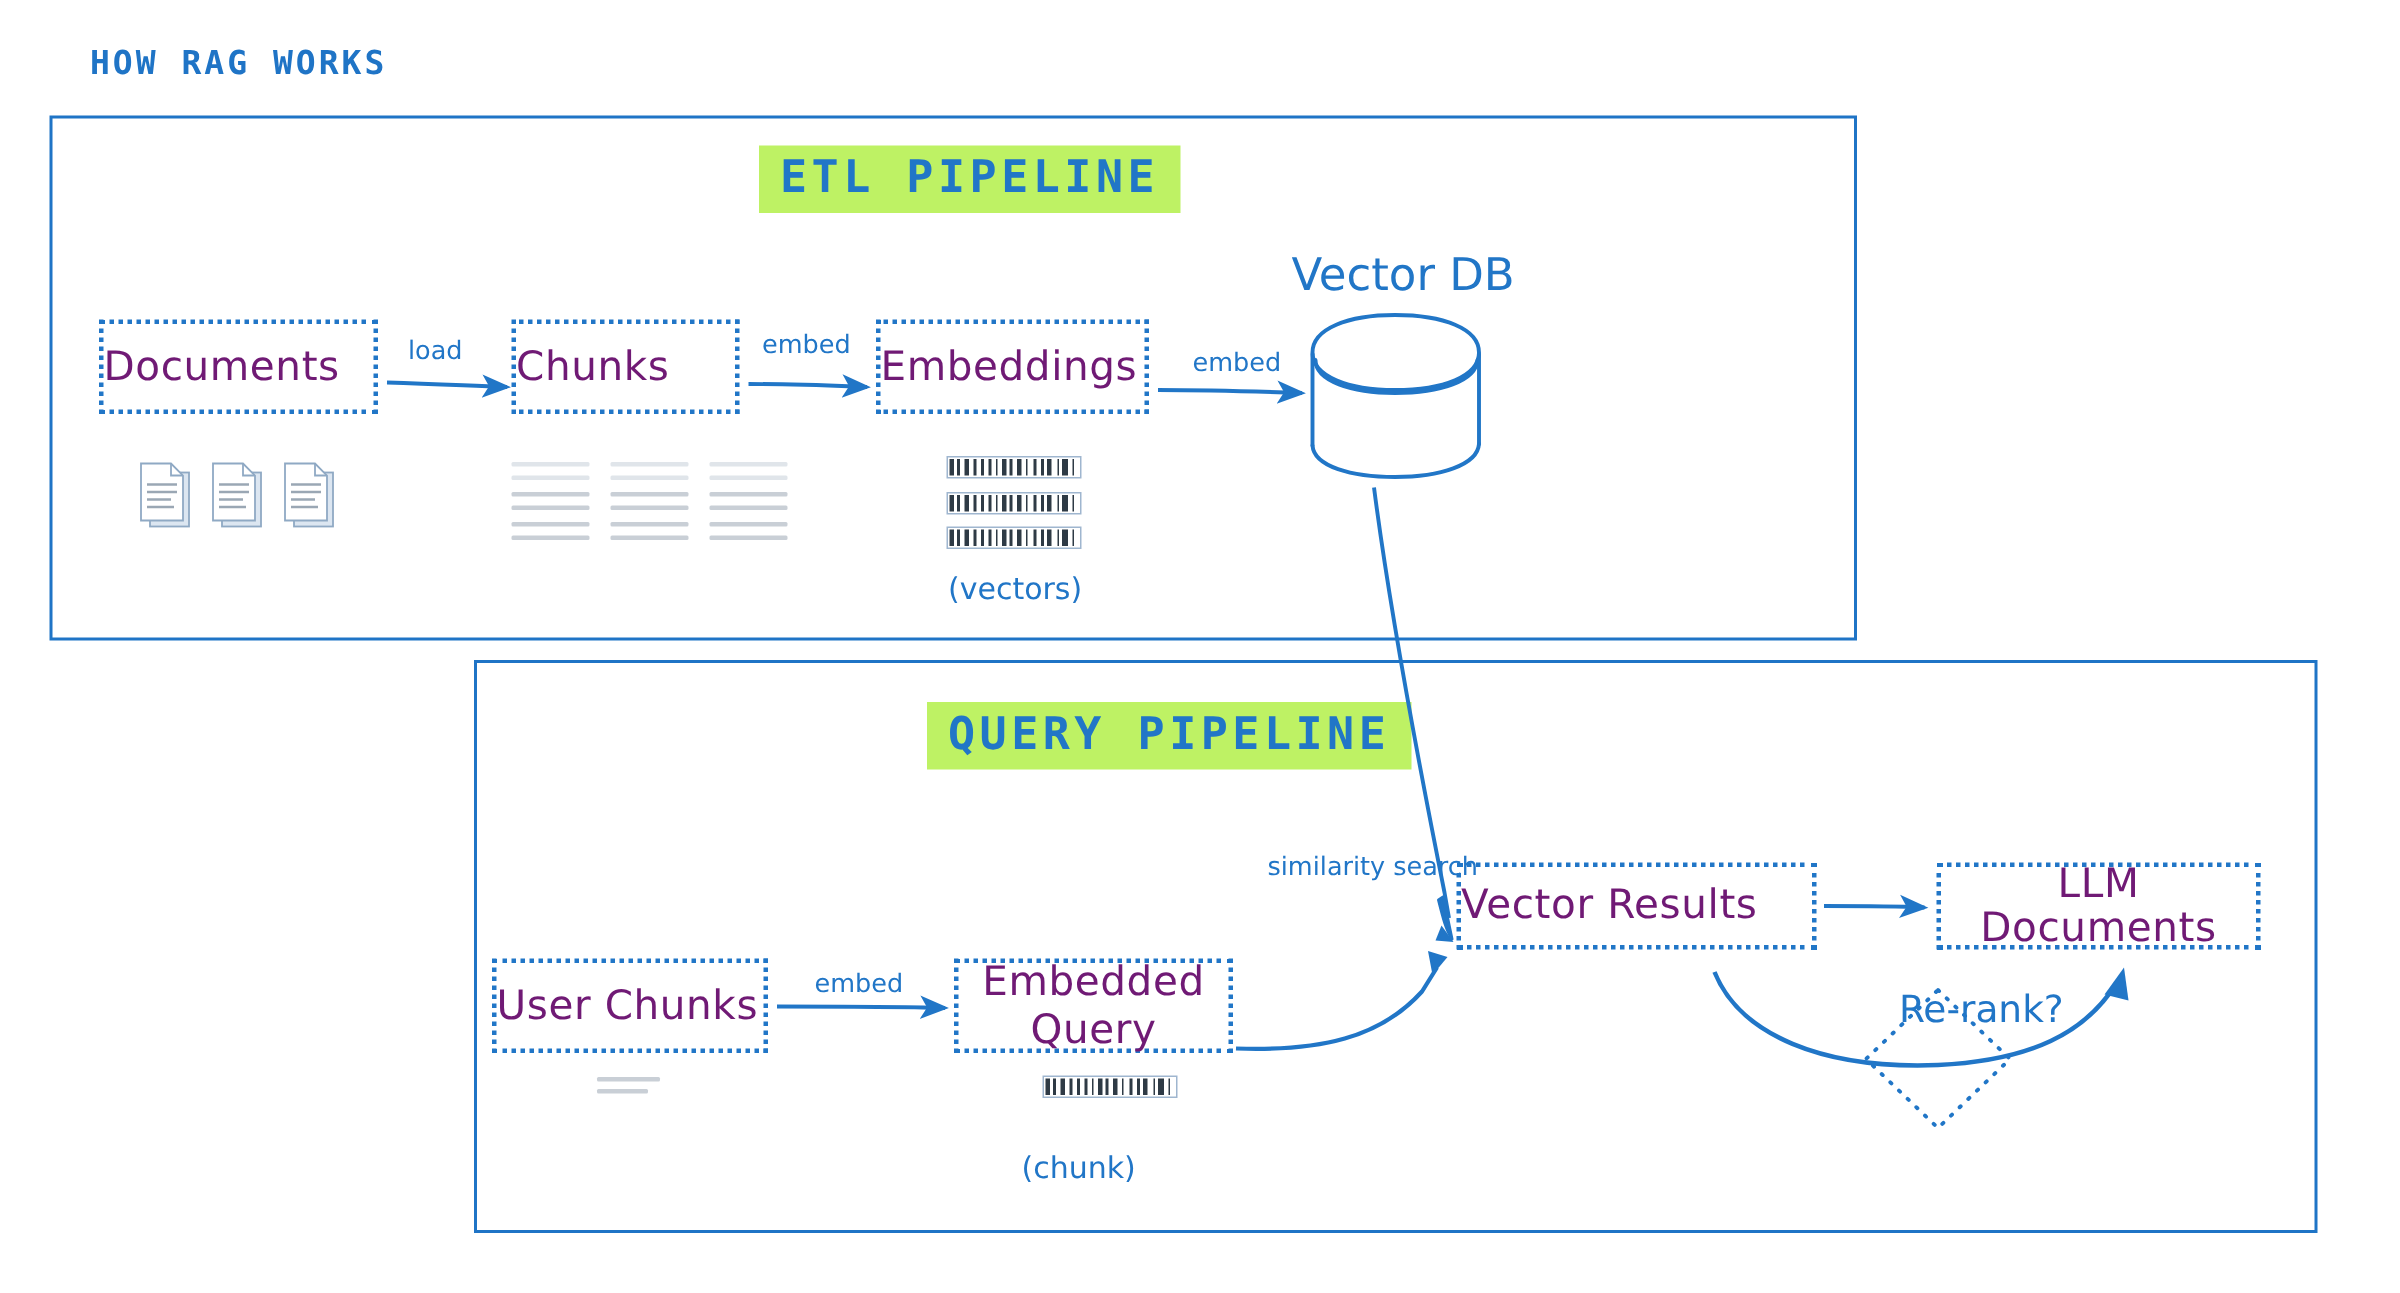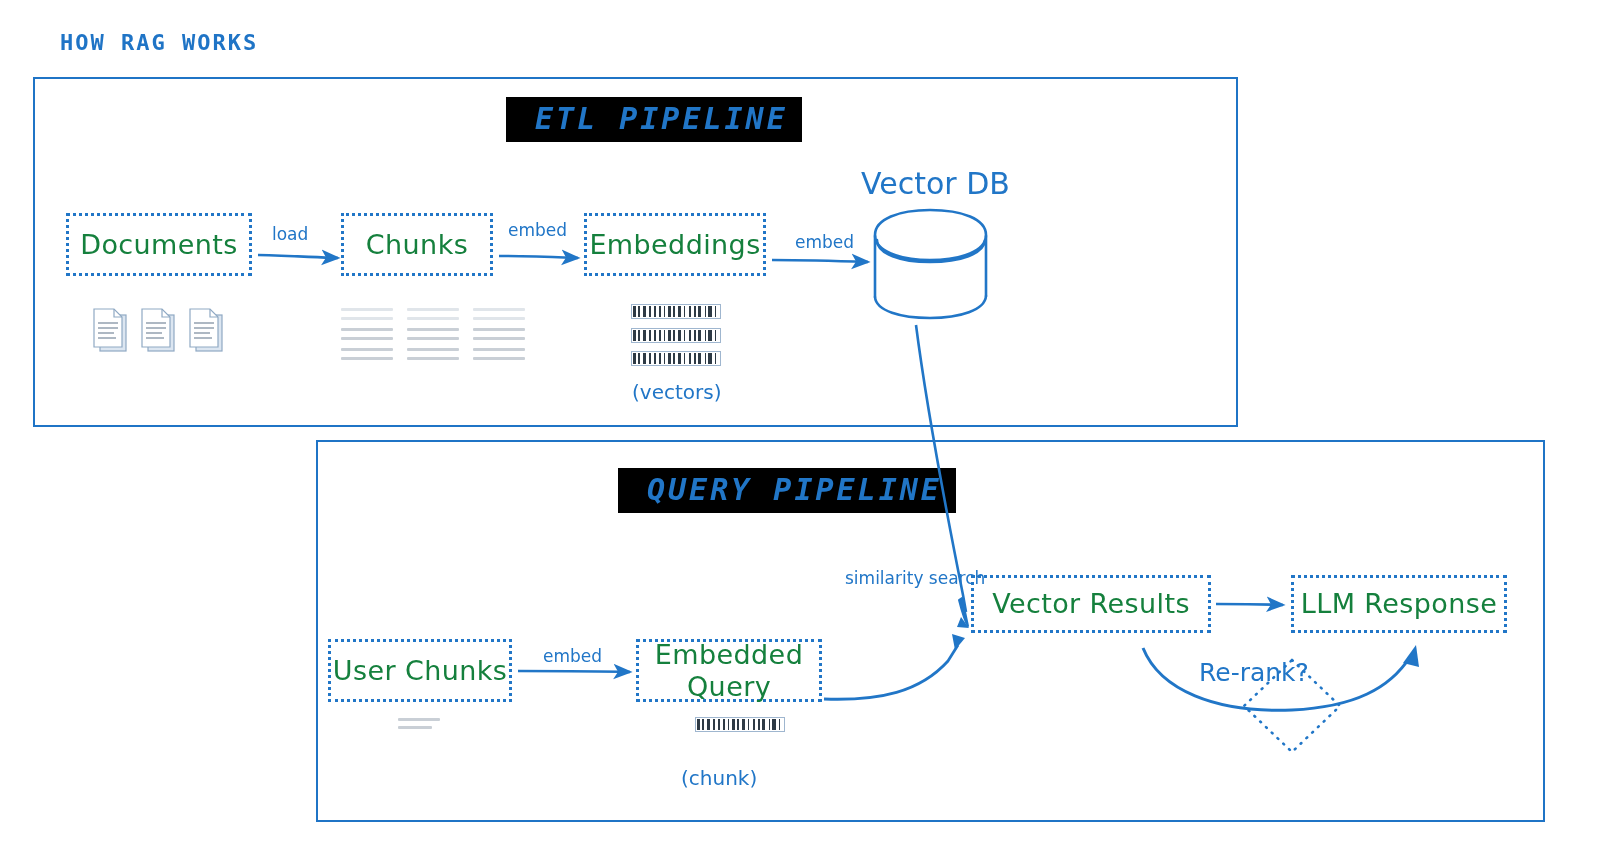--- a/index.html
+++ b/index.html
@@ -25,35 +25,34 @@
     box-sizing:border-box;
   }
   #etl-panel{ left:33px; top:77px; width:1205px; height:350px; }
   #query-panel{ left:316px; top:440px; width:1229px; height:382px; }
 
   
   .section-header{
     font-family:"DejaVu Sans Mono","Liberation Mono",monospace;
     font-size:30px; font-weight:700; letter-spacing:3px;
     color:#2176c7;
-    background:#000000;
-    padding:4px 14px 6px 29px;
+    background:#bef264;
+    padding:4px 14px 6px 14px;
     white-space:nowrap;
-    font-style:italic;
   }
   #etl-header{ left:506px; top:97px; }
   #query-header{ left:618px; top:468px; }
 
   
   .node{
     box-sizing:border-box;
     border:3px dotted #2176c7;
-    display:flex; align-items:center; justify-content:center;
+    display:flex; align-items:center; justify-content:flex-start;
     text-align:center;
-    color:#15803d;
+    color:#701a75;
     line-height:1.08;
   }
   .node-label{
     font-family:"DejaVu Sans","Liberation Sans",sans-serif;
     font-size:27px;
     font-weight:400;
     letter-spacing:0.4px;
   }
 
   #node-documents { left:66px;  top:213px; width:186px; height:63px; }
@@ -71,21 +70,21 @@
   .edge-label{
     font-family:"DejaVu Sans","Liberation Sans",sans-serif;
     font-size:17px; color:#2176c7; white-space:nowrap;
     text-align:center; line-height:1.25;
   }
   #label-chunk   { left:272px; top:224px; }
   #label-embed-1 { left:508px; top:220px; }
   #label-load    { left:795px; top:232px; }
   #label-embed-2 { left:543px; top:646px; }
   #label-similarity{ left:845px; top:568px; width:95px; }
-  #label-rerank  { left:1199px; top:657px; font-size:25px; }
+  #label-rerank  { left:1266px; top:657px; font-size:25px; }
 
   
   .caption{
     font-family:"DejaVu Sans","Liberation Sans",sans-serif;
     font-size:20px; color:#2176c7; white-space:nowrap;
   }
   #vectordb-title{ left:861px; top:166px; font-size:30px; }
   #caption-vectors{ left:632px; top:380px; }
   #caption-vector { left:681px; top:766px; }
   #docicons{ left:88px; top:303px; width:150px; height:58px; }
@@ -321,21 +320,21 @@
 <div class="abs node" id="node-user-query">
   <span class="node-label">User Chunks</span>
 </div>
 <div class="abs node" id="node-embedded-query">
   <span class="node-label">Embedded Query</span>
 </div>
 <div class="abs node" id="node-vector-results">
   <span class="node-label">Vector Results</span>
 </div>
 <div class="abs node" id="node-llm-response">
-  <span class="node-label">LLM Response</span>
+  <span class="node-label">LLM Documents</span>
 </div>
 
 <div class="abs edge-label" id="label-embed-2">embed</div>
 <div class="abs edge-label" id="label-similarity">similarity search</div>
 <div class="abs edge-label" id="label-rerank">Re-rank?</div>
 
 <div class="abs caption" id="caption-vector">(chunk)</div>
 
 <div id="queryline">
   <div></div>

